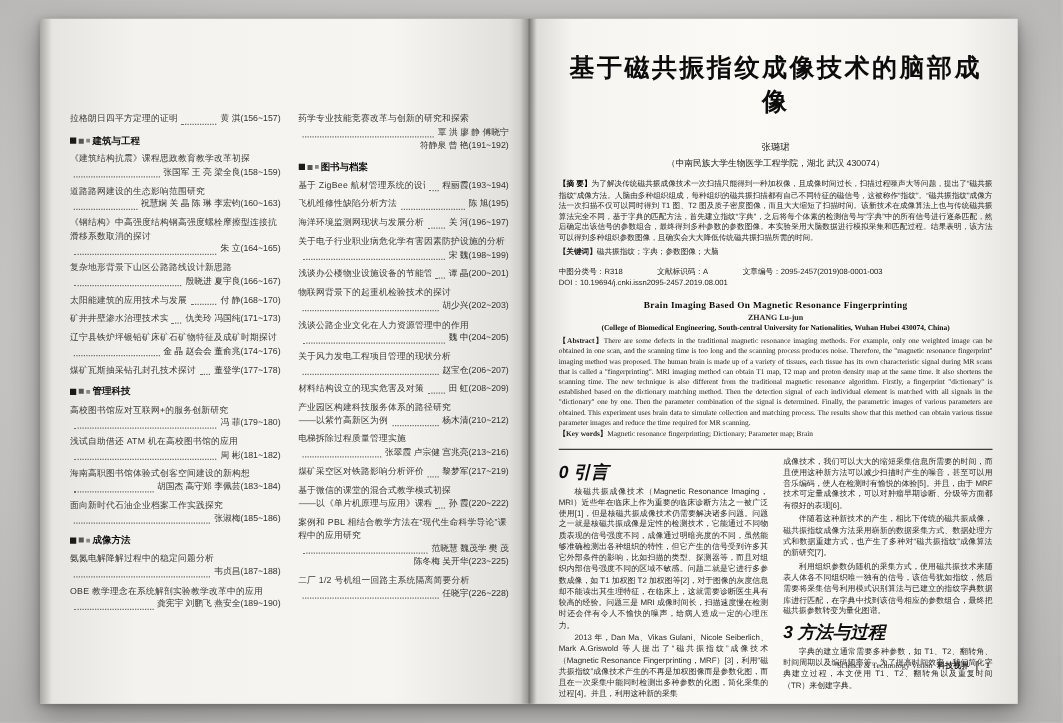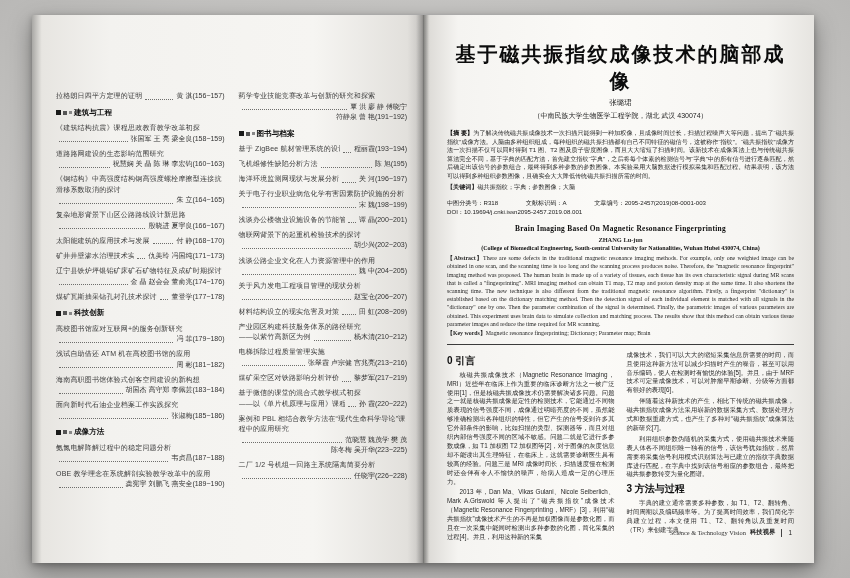--- a/index.html
+++ b/index.html
@@ -35,37 +35,37 @@
   .art{padding:14px 20px 0 24px;}
   .hdr{position:relative;height:28px;border-bottom:2px solid #1c1c1c;margin-bottom:4px;}
   .hdr-left{position:absolute;left:0;bottom:4px;font-weight:bold;font-size:8.5px;letter-spacing:1px;color:#111;}
   .hdr-center{position:absolute;left:50%;transform:translateX(-50%);bottom:1px;text-align:center;}
   .hdr-en{font-size:4.8px;color:#555;font-family:"Liberation Serif",serif;line-height:6px;}
   .hdr-cn{font-size:13px;font-weight:bold;letter-spacing:4px;font-family:"Liberation Serif",serif;color:#0f0f0f;line-height:13px;}
   .hdr-right{position:absolute;right:0;bottom:4px;font-weight:bold;font-size:7.5px;letter-spacing:1px;
              background:#cfcecb;padding:1.5px 6px;color:#111;}
   .title{margin-top:12px;text-align:center;font-family:"Liberation Serif",serif;font-weight:bold;
          font-size:20px;letter-spacing:2px;color:#0c0c0c;}
-  .author{margin-top:3px;text-align:center;font-size:7.5px;color:#222;}
+  .author{margin-top:18px;text-align:center;font-size:7.5px;color:#222;}
   .affil{margin-top:3px;text-align:center;font-size:7px;color:#222;}
   .abs{margin-top:8px;font-size:6.1px;line-height:8.6px;text-align:justify;color:#262626;}
   .abs b{color:#000;}
   .kw{margin-top:2px;font-size:6.1px;line-height:8.6px;color:#262626;}
   .meta{margin-top:7px;font-size:6.1px;line-height:9px;color:#222;}
   .meta .gap{display:inline-block;width:26px;}
   .enblock{margin-top:8px;text-align:center;}
   .entitle{font-family:"Liberation Serif",serif;font-weight:bold;font-size:7.4px;color:#0c0c0c;letter-spacing:.3px;}
   .enauthor{font-weight:bold;font-size:6.4px;margin-top:2.5px;font-family:"Liberation Serif",serif;}
   .enaffil{font-weight:bold;font-size:6px;margin-top:2.5px;font-family:"Liberation Serif",serif;color:#111;}
   .enabs{margin-top:3px;text-align:justify;font-size:5.9px;line-height:8.2px;font-family:"Liberation Serif",serif;color:#262626;}
   .enkw{margin-top:1.5px;text-align:left;font-size:5.9px;line-height:8.2px;font-family:"Liberation Serif",serif;color:#262626;}
   .rule{margin-top:6px;border-top:1px solid #3c3c3c;}
   .bodycols{display:flex;gap:12px;margin-top:6px;}
   .bcol{flex:1;min-width:0;}
-  .bh{font-weight:bold;font-size:10px;color:#0d0d0d;margin:3px 0 3px 0;}
+  .bh{font-weight:bold;font-size:14px;color:#0d0d0d;margin:3px 0 3px 0;font-style:italic;}
   .bp{margin:0 0 2px 0;font-size:6.3px;line-height:8.9px;text-align:justify;color:#2a2a2a;}
   .bp.indent{text-indent:2em;}
   .footer{position:absolute;right:22px;bottom:26px;font-size:6.4px;color:#222;display:flex;align-items:center;gap:4px;}
   .footer .fen{font-family:"Liberation Serif",serif;color:#333;}
   .footer .fcn{font-weight:bold;}
   .footer .fbar{display:inline-block;width:1px;height:8px;background:#444;margin:0 2px;}
 </style>
 </head>
 <body>
 
@@ -141,21 +141,21 @@
               <div class="trow">
                 <span class="t">煤矿瓦斯抽采钻孔封孔技术探讨</span>
                 <span class="dots"></span>
                 <span class="ap">董登学(177~178)</span>
               </div>
             </div>
             <div class="toc-sec">
               <span class="sq"></span>
               <span class="sq s2"></span>
               <span class="sq s3"></span>
-              <span>科技创新</span>
+              <span>管理科技</span>
             </div>
             <div class="toc-entry">
               <span class="t">高校图书馆应对互联网+的服务创新研究</span>
               <div class="trow">
                 <span class="dots"></span>
                 <span class="ap">冯 菲(179~180)</span>
               </div>
             </div>
             <div class="toc-entry">
               <span class="t">浅试自助借还 ATM 机在高校图书馆的应用</span>

